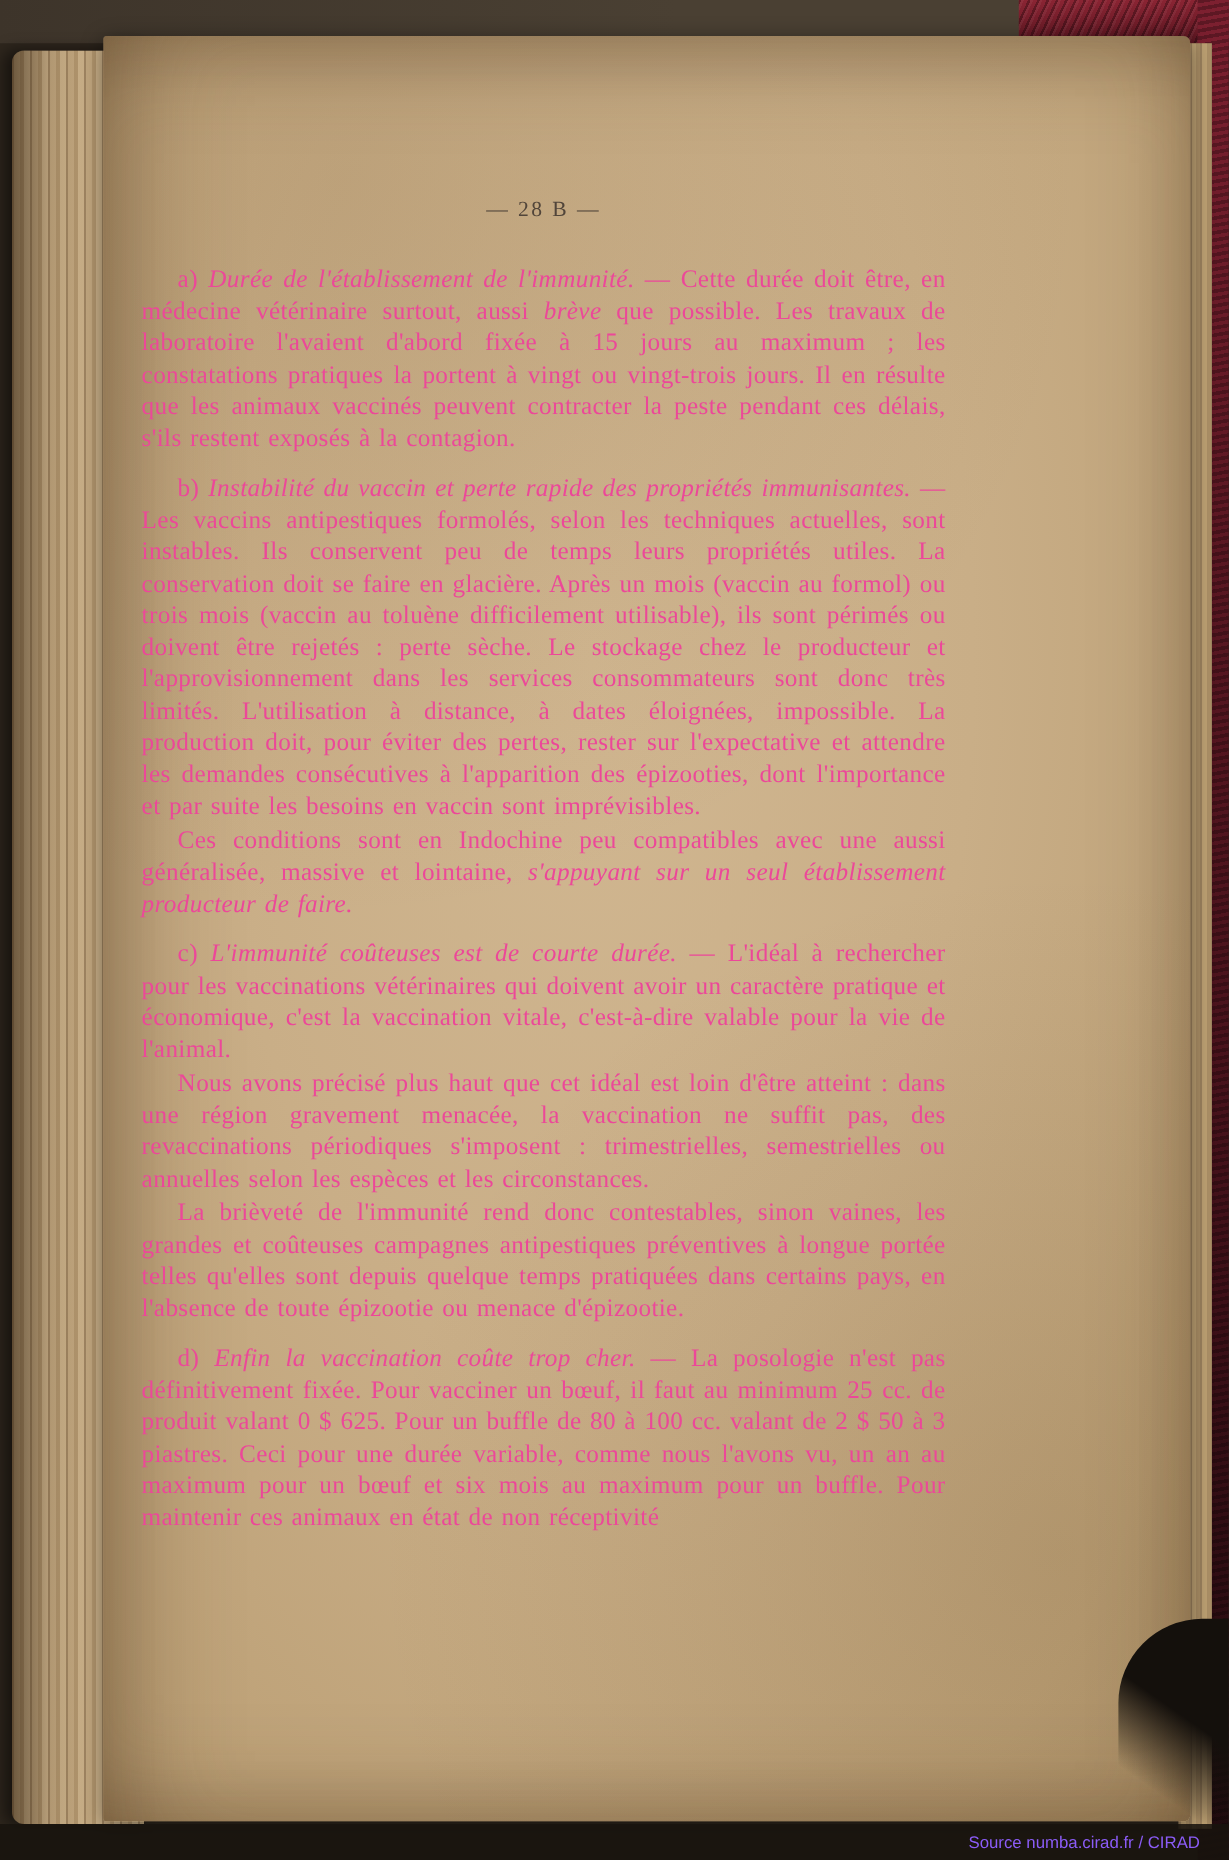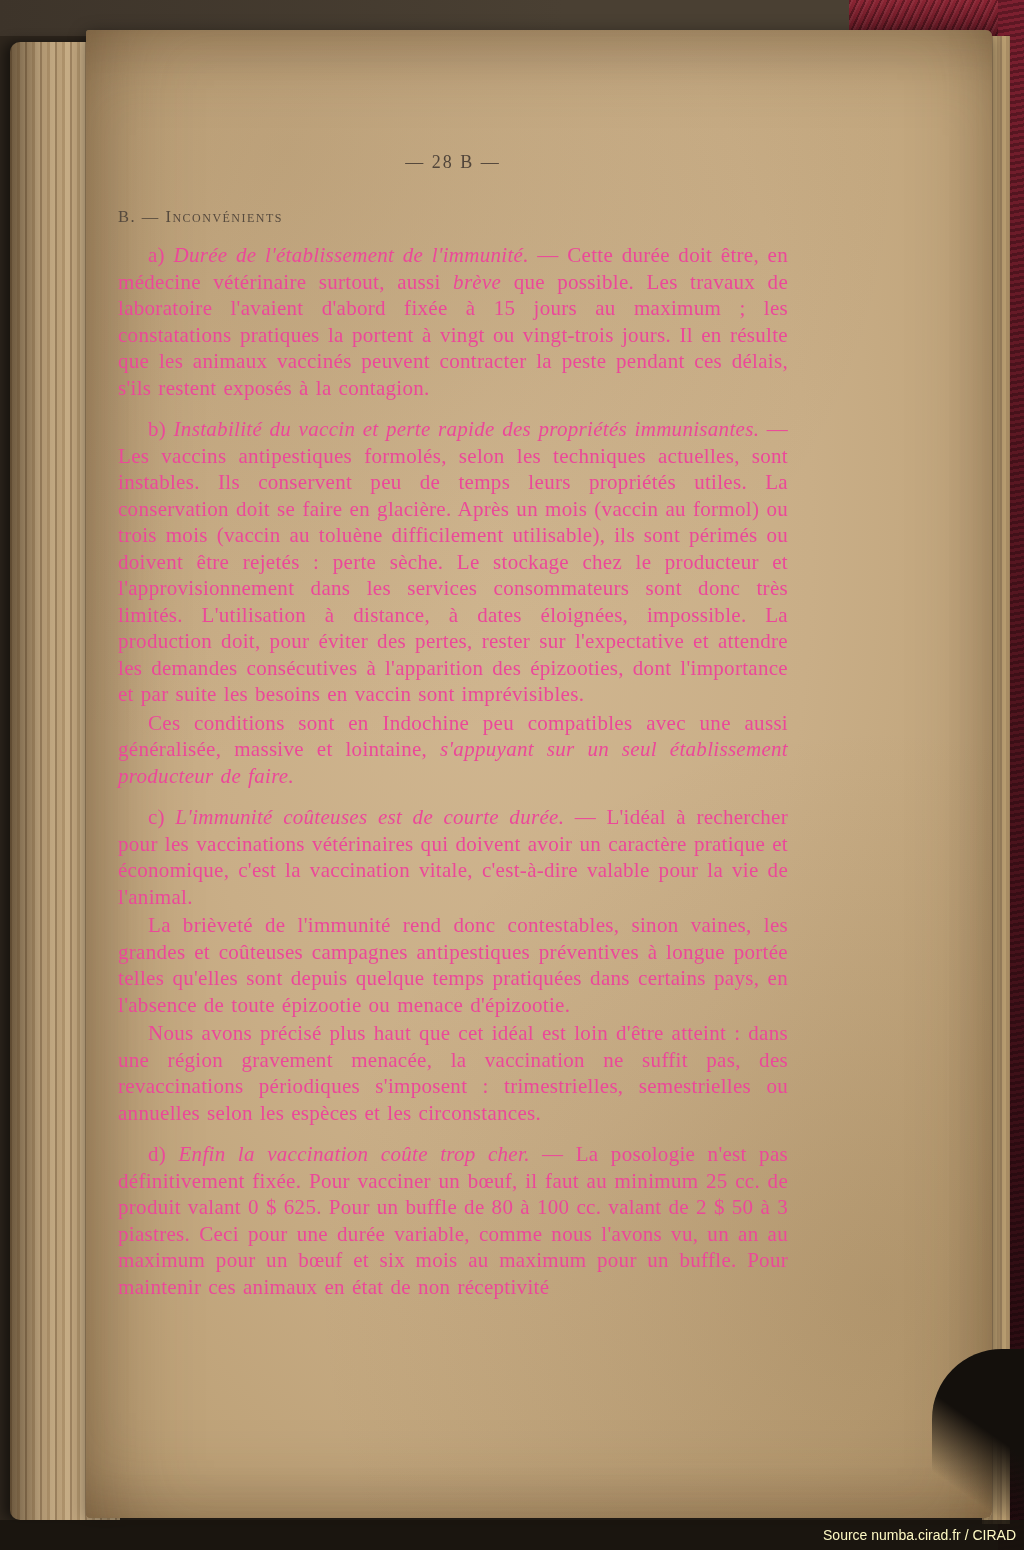--- a/index.html
+++ b/index.html
@@ -74,21 +74,21 @@
   
   .corner-shadow {
     position: absolute; right: 0; bottom: 26px; width: 92px; height: 175px;
     background: linear-gradient(215deg, #14100c 0%, #14100c 45%, rgba(20,16,12,0) 78%);
     border-top-left-radius: 70px;
     z-index: 5;
   }
 
   
   .text-col {
-    position: absolute; left: 118px; top: 152px; width: 670px;
+    position: absolute; left: 118px; top: 164px; width: 670px;
     color: #57493a;
     z-index: 6;
   }
   .page-number {
     text-align: center;
     font-size: 18px;
     letter-spacing: 2px;
     color: #51453a;
     margin: 0 0 34px 0;
   }
@@ -116,45 +116,44 @@
   
   .footer-bar {
     position: absolute; left: 0; bottom: 0; width: 100%; height: 30px;
     background: rgba(24,19,14,0.88);
     z-index: 10;
     display: flex; align-items: center; justify-content: flex-end;
   }
   .footer-credit {
     font-family: "Liberation Sans", "DejaVu Sans", sans-serif;
     font-size: 14px;
-    color: #fef9c3;
-    padding-right: 8px;
+    color: #8b5cf6;
+    padding-right: 24px;
   }
 </style>
 </head>
 <body>
 
 <div class="top-band"></div>
 <div class="cover-top-right"></div>
 <div class="cover-right"></div>
 <div class="page-stack-left"></div>
 <div class="page-stack-right"></div>
 
 <div class="page"></div>
 
 <div class="text-col">
   <div class="page-number">— 28 B —</div>
-  <div class="section-heading">B. — Inconvénients</div>
   <div id="page-text">
       <p class="para section"><span>a) </span><span class="it">Durée de l'établissement de l'immunité.</span><span> — Cette durée doit être, en médecine vétérinaire surtout, aussi </span><span class="it">brève</span><span> que possible. Les travaux de laboratoire l'avaient d'abord fixée à 15 jours au maximum ; les constatations pratiques la portent à vingt ou vingt-trois jours. Il en résulte que les animaux vaccinés peuvent contracter la peste pendant ces délais, s'ils restent exposés à la contagion.</span></p>
       <p class="para section"><span>b) </span><span class="it">Instabilité du vaccin et perte rapide des propriétés immunisantes.</span><span> — Les vaccins antipestiques formolés, selon les techniques actuelles, sont instables. Ils conservent peu de temps leurs propriétés utiles. La conservation doit se faire en glacière. Après un mois (vaccin au formol) ou trois mois (vaccin au toluène difficilement utilisable), ils sont périmés ou doivent être rejetés : perte sèche. Le stockage chez le producteur et l'approvisionnement dans les services consommateurs sont donc très limités. L'utilisation à distance, à dates éloignées, impossible. La production doit, pour éviter des pertes, rester sur l'expectative et attendre les demandes consécutives à l'apparition des épizooties, dont l'importance et par suite les besoins en vaccin sont imprévisibles.</span></p>
       <p class="para cont"><span>Ces conditions sont en Indochine peu compatibles avec une aussi généralisée, massive et lointaine, </span><span class="it">s'appuyant sur un seul établissement producteur de faire.</span></p>
       <p class="para section"><span>c) </span><span class="it">L'immunité coûteuses est de courte durée.</span><span> — L'idéal à rechercher pour les vaccinations vétérinaires qui doivent avoir un caractère pratique et économique, c'est la vaccination vitale, c'est-à-dire valable pour la vie de l'animal.</span></p>
+      <p class="para cont"><span>Nous avons précisé plus haut que cet idéal est loin d'être atteint : dans une région gravement menacée, la vaccination ne suffit pas, des revaccinations périodiques s'imposent : trimestrielles, semestrielles ou annuelles selon les espèces et les circonstances.</span></p>
       <p class="para cont"><span>La brièveté de l'immunité rend donc contestables, sinon vaines, les grandes et coûteuses campagnes antipestiques préventives à longue portée telles qu'elles sont depuis quelque temps pratiquées dans certains pays, en l'absence de toute épizootie ou menace d'épizootie.</span></p>
-      <p class="para cont"><span>Nous avons précisé plus haut que cet idéal est loin d'être atteint : dans une région gravement menacée, la vaccination ne suffit pas, des revaccinations périodiques s'imposent : trimestrielles, semestrielles ou annuelles selon les espèces et les circonstances.</span></p>
       <p class="para section"><span>d) </span><span class="it">Enfin la vaccination coûte trop cher.</span><span> — La posologie n'est pas définitivement fixée. Pour vacciner un bœuf, il faut au minimum 25 cc. de produit valant 0 $ 625. Pour un buffle de 80 à 100 cc. valant de 2 $ 50 à 3 piastres. Ceci pour une durée variable, comme nous l'avons vu, un an au maximum pour un bœuf et six mois au maximum pour un buffle. Pour maintenir ces animaux en état de non réceptivité</span></p>
     </div>
 </div>
 
 <div class="corner-shadow"></div>
 
 <div class="footer-bar">
   <span class="footer-credit">Source numba.cirad.fr / CIRAD</span>
 </div>
 

